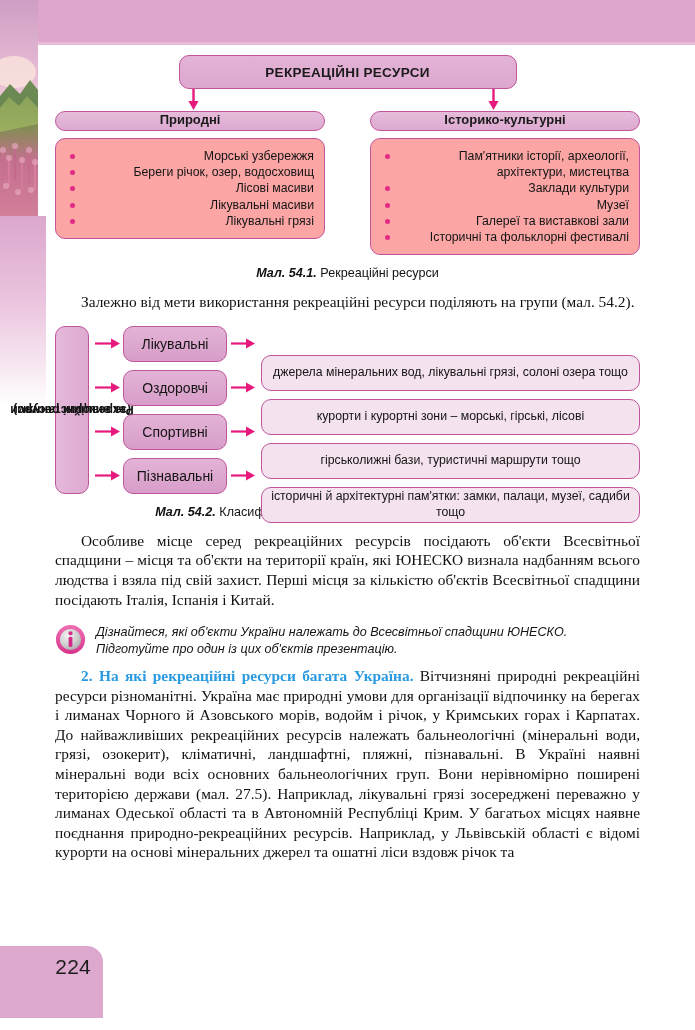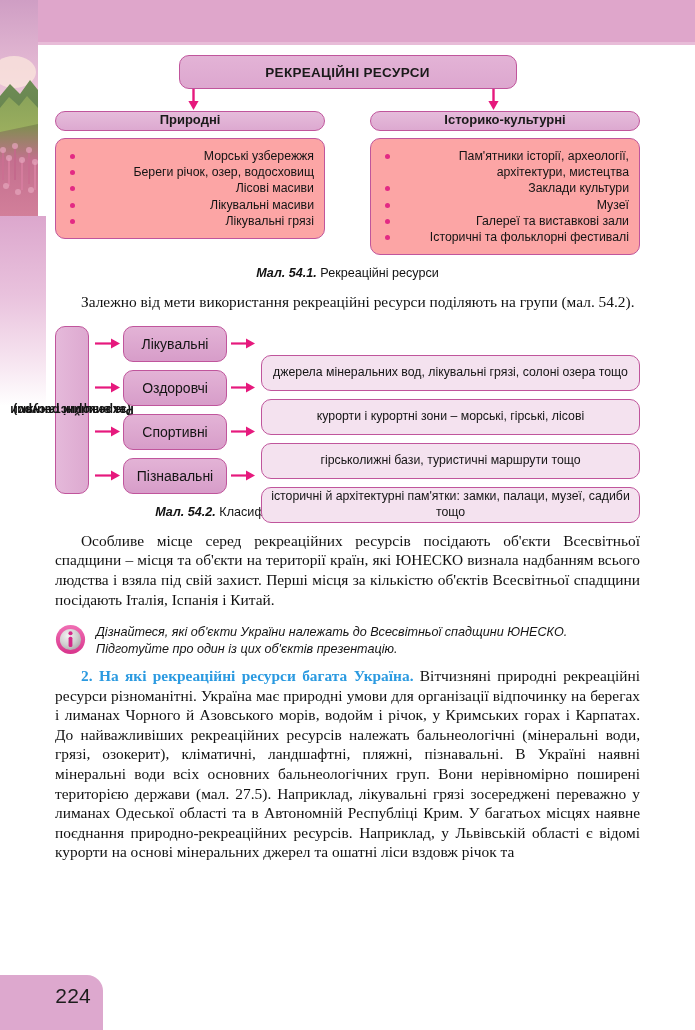--- a/index.html
+++ b/index.html
@@ -38,22 +38,22 @@
 
   .left-fade {
     position: absolute;
     left: 0; top: 216px;
     width: 46px; height: 190px;
     background: linear-gradient(to bottom, #dca7cd 0%, #e9c2dd 42%, #f7e6f1 78%, #ffffff 100%);
   }
 
   .page-number-block {
     position: absolute;
-    left: 0; bottom: 0;
-    width: 103px; height: 55px;
+    left: 0; bottom: 12px;
+    width: 103px; height: 72px;
     background: #dda8ce;
     border-top-right-radius: 16px;
   }
   .page-number {
     position: absolute;
     right: 12px; top: 9px;
     font-family: "Liberation Sans", sans-serif;
     font-size: 21px;
     color: #1c1c1c;
     letter-spacing: .2px;

